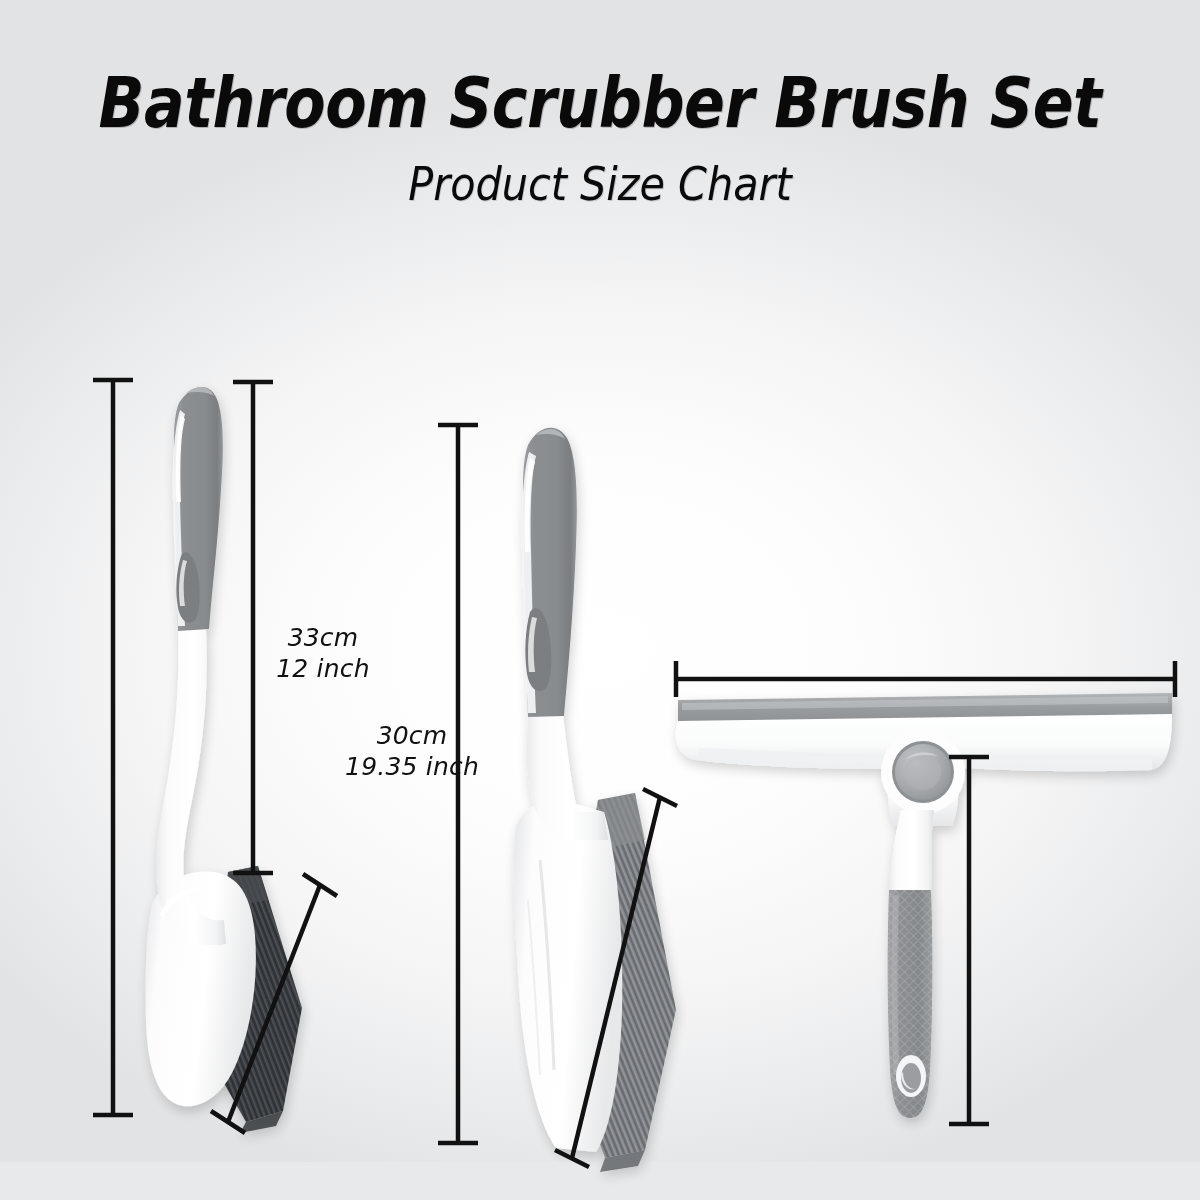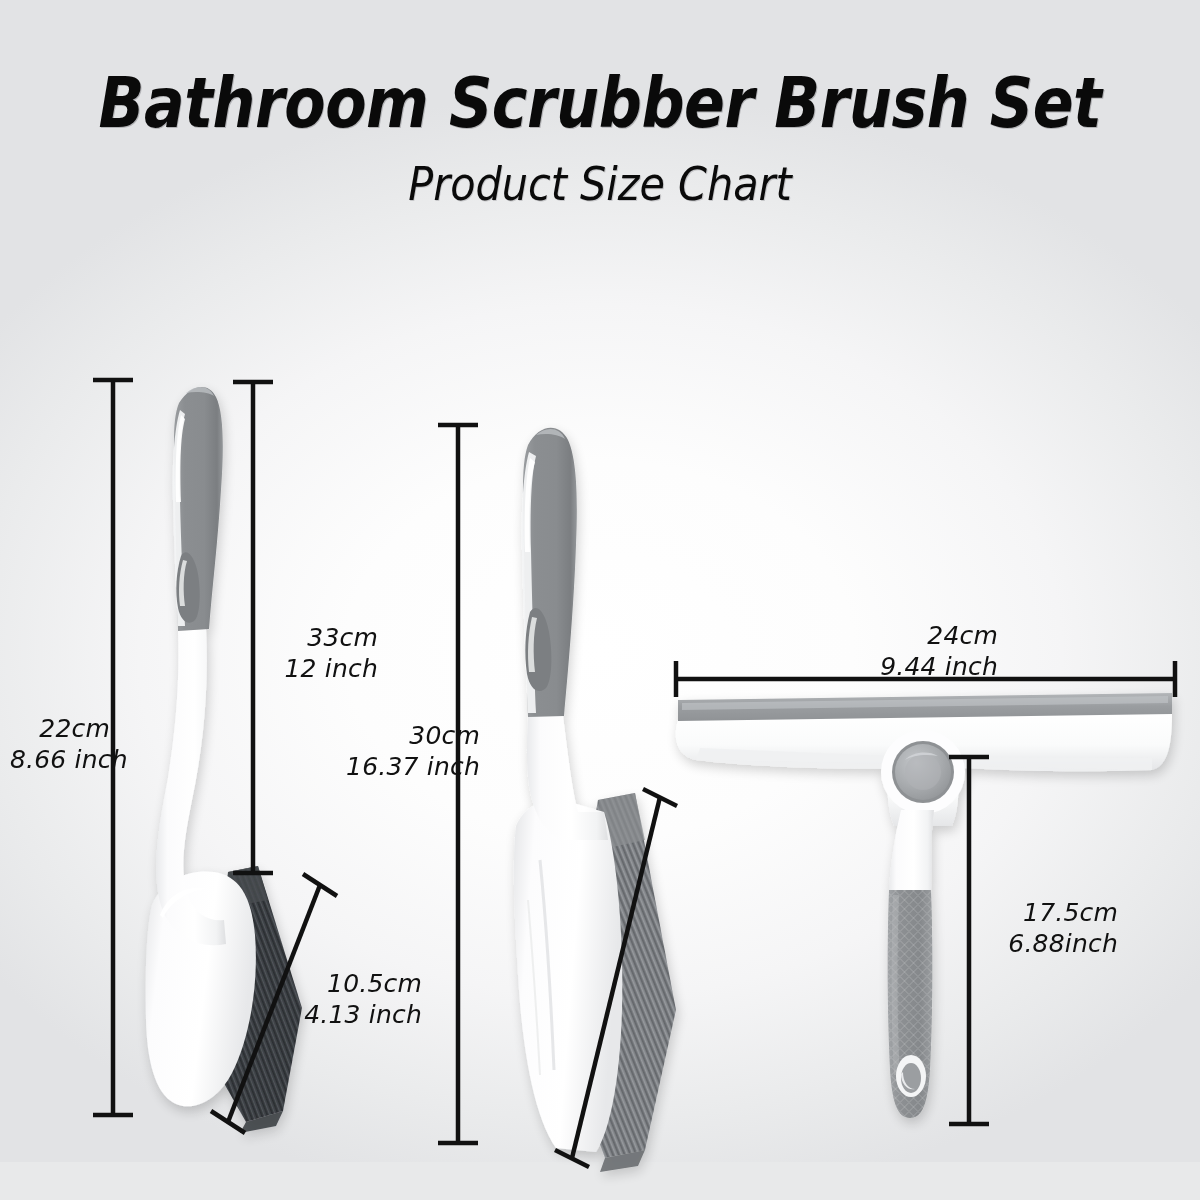--- a/index.html
+++ b/index.html
@@ -25,21 +25,21 @@
     transform:scaleX(0.88);
     font-family:"DejaVu Sans","Liberation Sans",sans-serif;
     text-shadow:1px 1px 0 rgba(130,130,135,.35);
   }
   .dimlabel{
     position:absolute;font-style:italic;font-size:25px;line-height:31px;
     color:#111;font-family:"DejaVu Sans","Liberation Sans",sans-serif;
     white-space:nowrap;letter-spacing:0.2px;
   }
   .dimlabel .l2{display:block;}
-  .ta-c{text-align:right;}
+  .ta-c{text-align:center;}
   svg.layer{position:absolute;left:0;top:0;width:1200px;height:1200px;overflow:visible;}
   svg.layer.below{z-index:1;}
   svg.layer.above{z-index:4;}
   .dimlabel{z-index:6;}
   .hdr{z-index:7;}
 </style>
 </head>
 <body>
 
 <div id="stage">
@@ -262,44 +262,28 @@
       </g>
 
       <g>
         <line x1="969" y1="757" x2="969" y2="1124"></line>
         <line x1="949" y1="757" x2="989" y2="757"></line>
         <line x1="949" y1="1124" x2="989" y2="1124"></line>
       </g>
     </g>
   </svg>
 
-  <div class="dimlabel ta-c" style="left:10px;top:713px;width:100px;">
-    <span>22cm</span>
-    <span class="l2">8.66 inch</span>
-  </div>
 
   <div class="dimlabel ta-c" style="left:268px;top:622px;width:110px;">
     <span>33cm</span>
     <span class="l2">12 inch</span>
   </div>
 
-  <div class="dimlabel ta-c" style="left:292px;top:968px;width:130px;">
-    <span>10.5cm</span>
-    <span class="l2">4.13 inch</span>
-  </div>
 
   <div class="dimlabel ta-c" style="left:344px;top:720px;width:136px;">
     <span>30cm</span>
-    <span class="l2">16.37 inch</span>
+    <span class="l2">19.35 inch</span>
   </div>
 
 
-  <div class="dimlabel ta-c" style="left:858px;top:620px;width:140px;">
-    <span>24cm</span>
-    <span class="l2">9.44 inch</span>
-  </div>
-
-  <div class="dimlabel ta-c" style="left:988px;top:897px;width:130px;">
-    <span>17.5cm</span>
-    <span class="l2">6.88inch</span>
-  </div>
+
 
 </div>
 
 </body></html>

